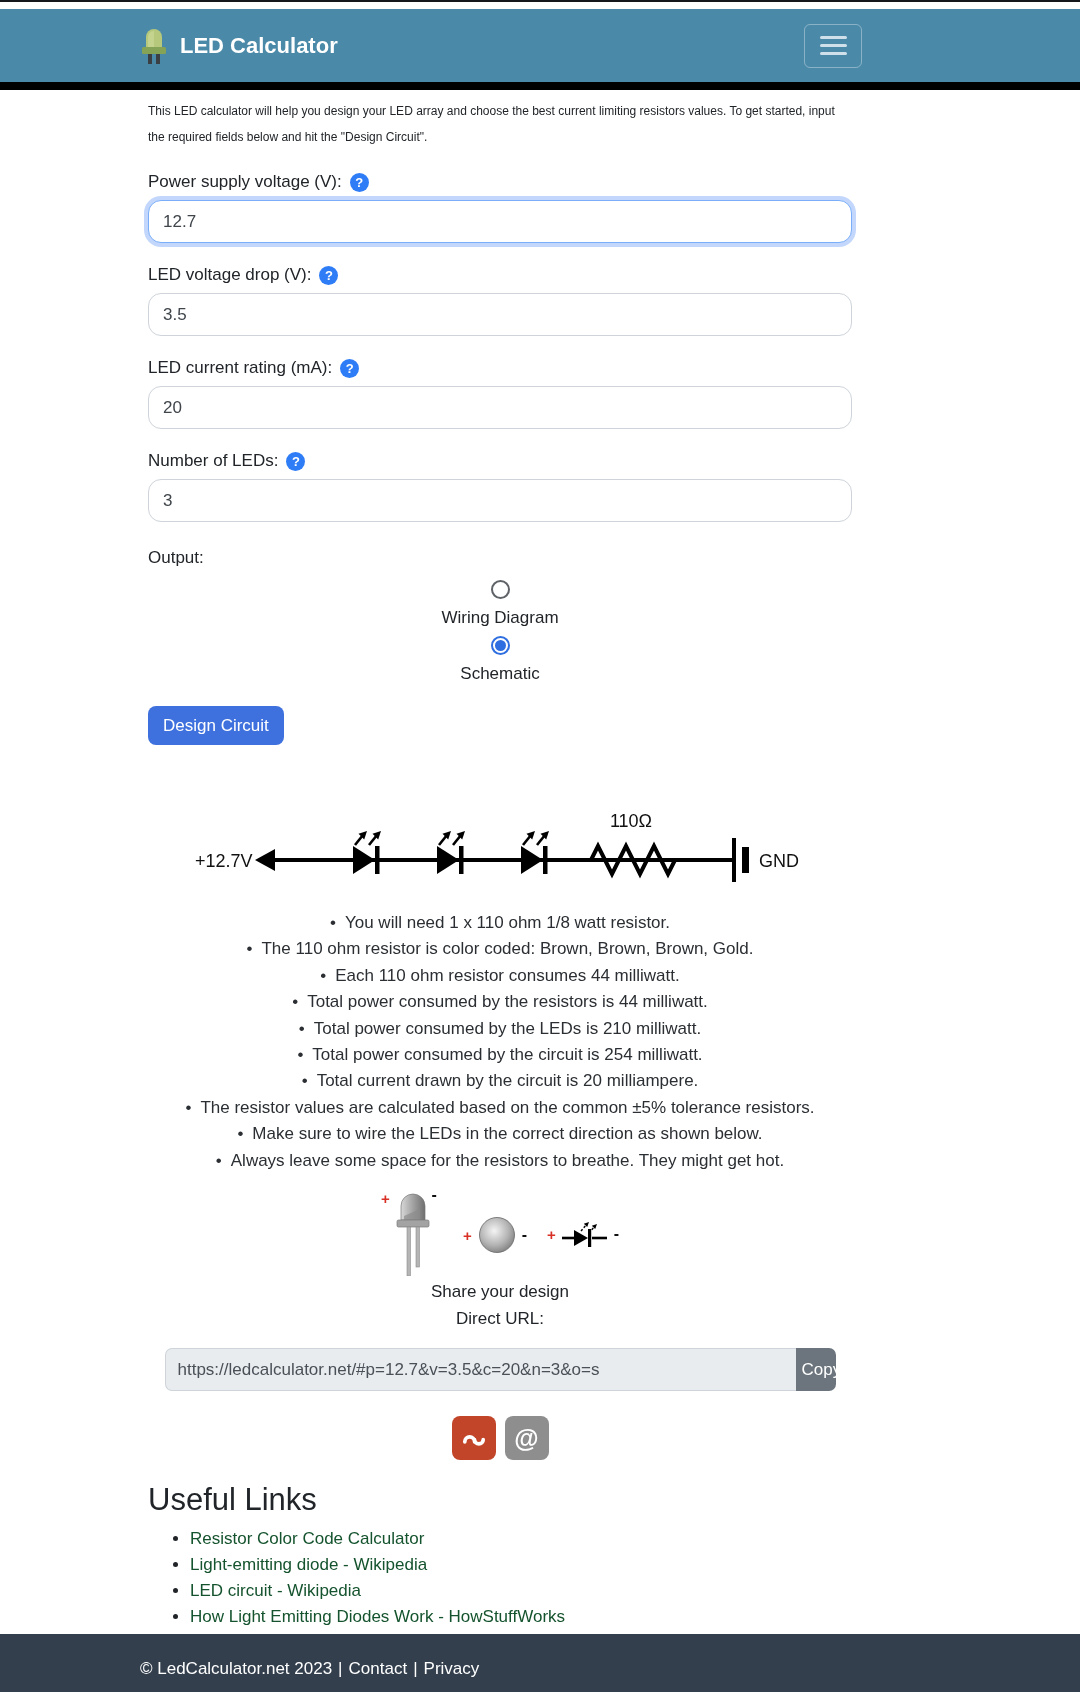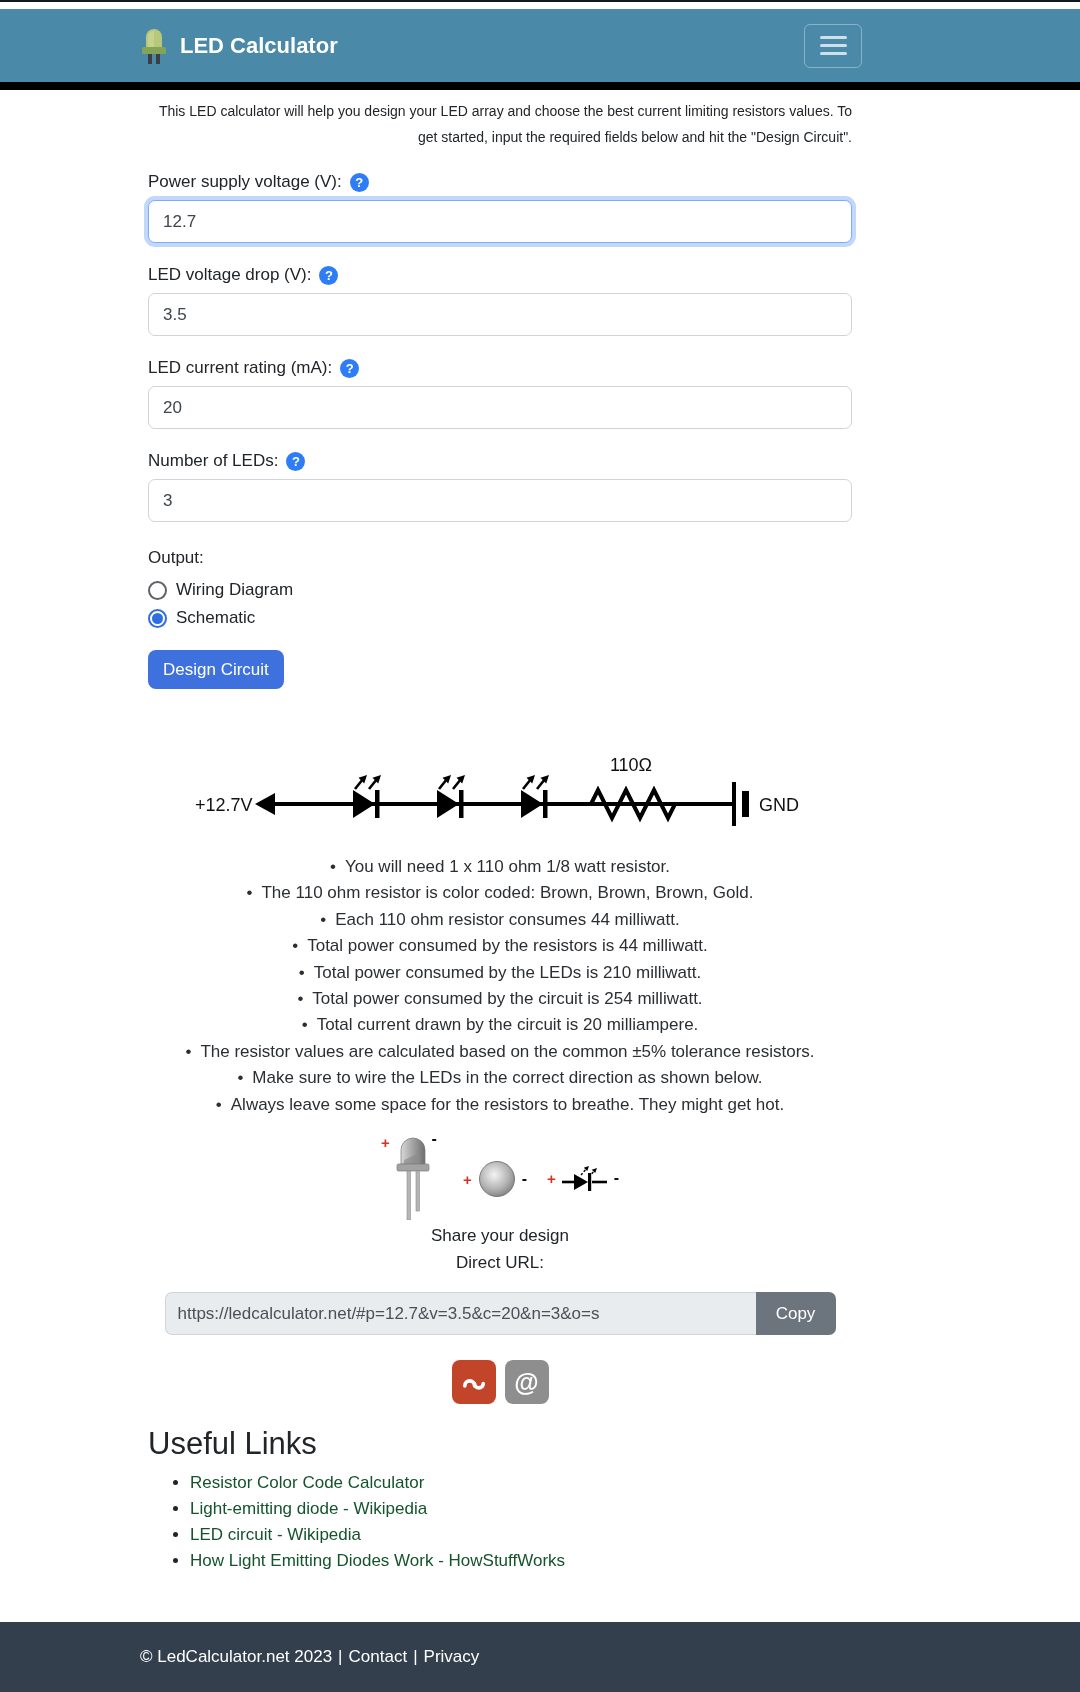--- a/index.html
+++ b/index.html
@@ -26,37 +26,37 @@
   .toggler {
     width: 58px; height: 44px; background: transparent;
     border: 1px solid rgba(255,255,255,.35); border-radius: 6px;
     display: flex; flex-direction: column; align-items: center; justify-content: center; gap: 5px;
     cursor: pointer;
   }
   .toggler span { display: block; width: 27px; height: 3px; background: #cfe0ea; border-radius: 2px; }
 
   
   .container { width: 704px; margin-left: 148px; flex: 0 0 auto; }
-  .intro { margin: 8px 0 0; font-size: 14px; line-height: 26px; text-align: right; }
+  .intro { margin: 8px 0 0; font-size: 12px; line-height: 26px; }
 
   .field-label { margin-top: 22px; font-size: 17px; display: flex; align-items: center; gap: 8px; }
   .help-icon {
     width: 19px; height: 19px; border-radius: 50%; background: #2f7df6; color: #fff;
     font-size: 13px; font-weight: 700; display: inline-flex; align-items: center; justify-content: center;
     cursor: pointer; flex: 0 0 auto;
   }
   .text-field {
-    width: 100%; height: 43px; margin-top: 8px; border: 1px solid #ced4da; border-radius: 7px;
+    width: 100%; height: 43px; margin-top: 8px; border: 1px solid #ced4da; border-radius: 13px;
     padding: 0 14px; font-size: 17px; color: #3f454b; font-family: "Liberation Sans", sans-serif;
     background: #fff; outline: none;
   }
   .text-field.focused { border-color: #7aaef8; box-shadow: 0 0 0 4px rgba(56,121,247,.30); }
 
   .output-label { margin-top: 26px; font-size: 17px; }
-  .radio-row { display: flex; align-items: center; gap: 9px; margin-top: 12px; font-size: 17px; cursor: pointer; }
+  .radio-row { display: flex; align-items: center; gap: 9px; margin-top: 12px; font-size: 17px; cursor: pointer; flex-direction: column; }
   .radio-row + .radio-row { margin-top: 8px; }
   .radio-circle { width: 19px; height: 19px; border-radius: 50%; border: 2px solid #5f6368; position: relative; flex: 0 0 auto; background:#fff; }
   .radio-circle.checked { border-color: #2e6ee0; }
   .radio-circle.checked::after { content: ""; position: absolute; inset: 2px; border-radius: 50%; background: #2e6ee0; }
 
   .btn-primary {
     margin-top: 22px; background: #3e71de; color: #fff; border: none; border-radius: 8px;
     font-size: 17px; font-family: "Liberation Sans", sans-serif; padding: 0 15px; height: 39px; cursor: pointer;
   }
 
@@ -84,21 +84,21 @@
   
   .share-title { text-align: center; font-size: 17px; margin-top: 6px; }
   .share-sub { text-align: center; font-size: 17px; margin-top: 7px; }
   .url-group { display: flex; width: 671px; margin: 19px auto 0; }
   .url-input {
     flex: 1; height: 43px; background: #e9ecef; border: 1px solid #ced4da; border-right: none;
     border-radius: 7px 0 0 7px; padding: 0 12px; font-size: 17px; color: #495057;
     font-family: "Liberation Sans", sans-serif; outline: none;
   }
   .copy-btn {
-    width: 80px; background: #6c757d; color: #fff; border: none; border-radius: 0 7px 7px 0;
+    width: 40px; background: #6c757d; color: #fff; border: none; border-radius: 0 7px 7px 0;
     font-size: 17px; font-family: "Liberation Sans", sans-serif; cursor: pointer;
   }
   .social-row { display: flex; justify-content: center; gap: 9px; margin-top: 25px; }
   .social-btn {
     width: 44px; height: 44px; border-radius: 8px; border: none; color: #fff;
     display: flex; align-items: center; justify-content: center; cursor: pointer;
   }
   .social-btn.su { background: #c2452a; }
   .social-btn.em { background: #8e8e8e; font-size: 25px; font-weight: 600; font-family: "Liberation Sans", sans-serif; }
 

